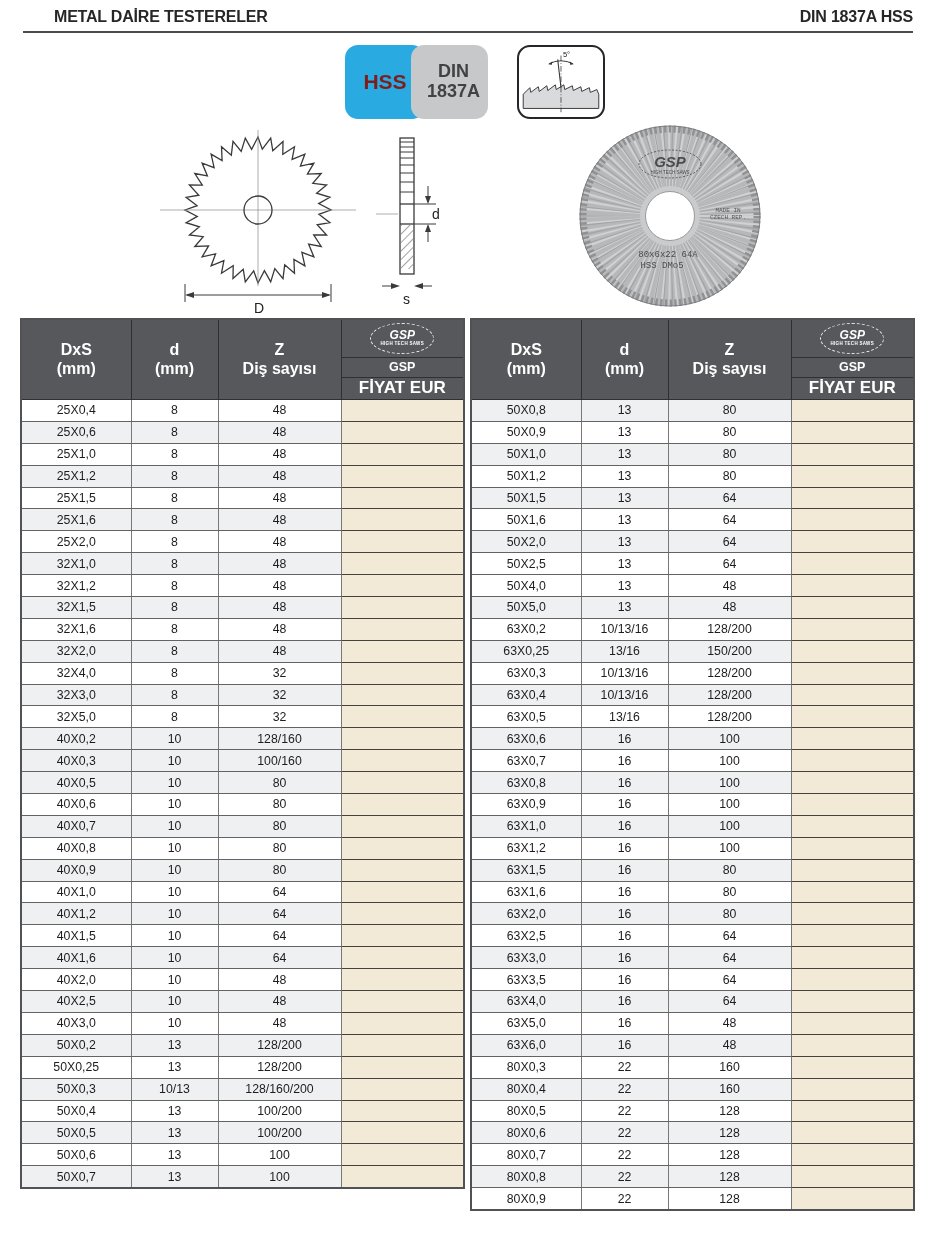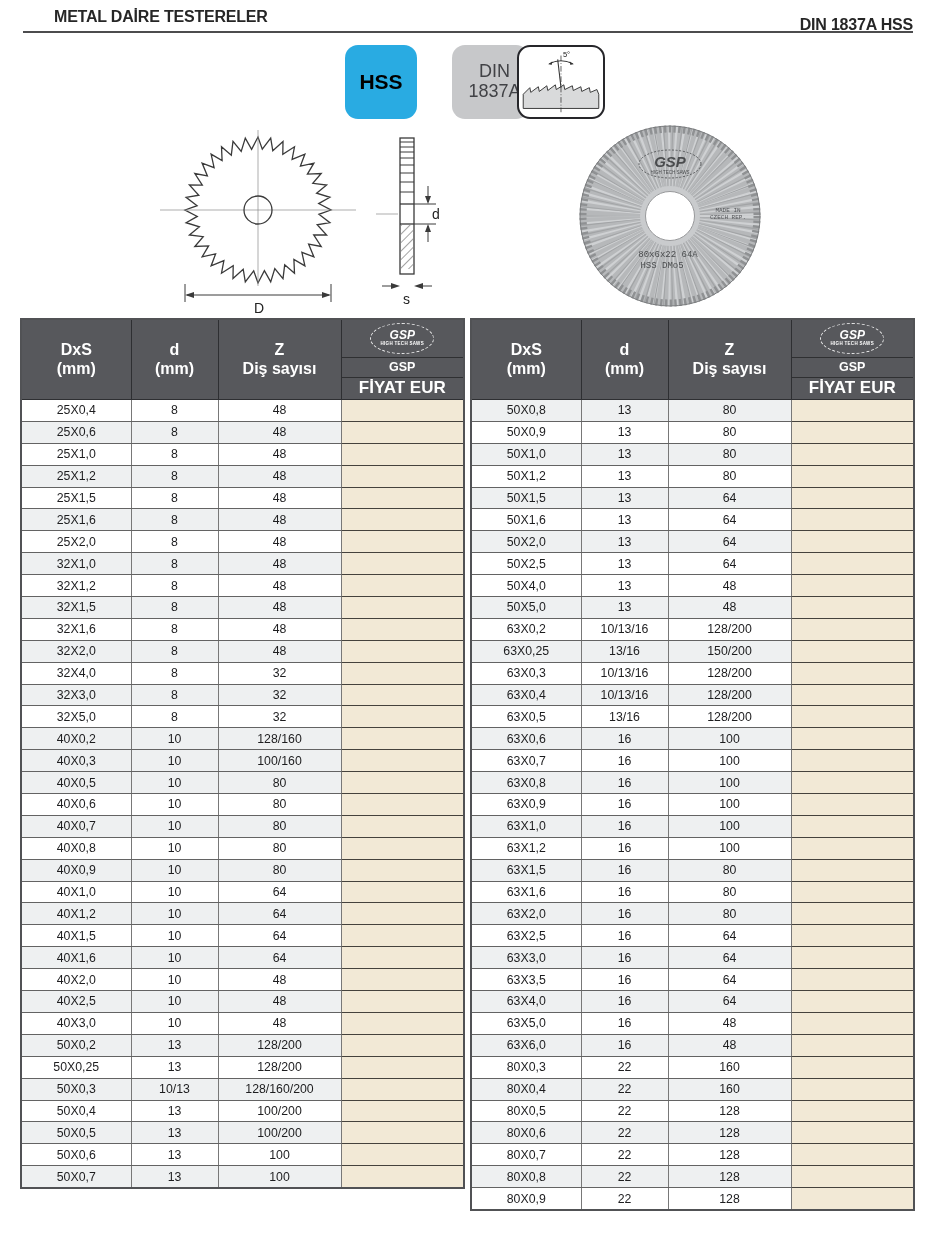--- a/index.html
+++ b/index.html
@@ -2,31 +2,31 @@
 <html><head>
 <meta charset="utf-8">
 <style>
   html,body{margin:0;padding:0;background:#fff;}
   #page{position:relative;width:937px;height:1244px;background:#fff;overflow:hidden;
         font-family:"Liberation Sans",sans-serif;}
 
   
   .page-title{position:absolute;left:23px;top:8px;font-size:16px;font-weight:800;
               color:#262626;letter-spacing:-.2px;margin-left:31px;}
-  .page-code{position:absolute;right:24px;top:16px;font-size:16px;font-weight:800;
+  .page-code{position:absolute;right:24px;top:8px;font-size:16px;font-weight:800;
              color:#262626;letter-spacing:-.2px;}
   .rule{position:absolute;left:23px;top:31px;width:890px;height:2px;background:#4c4c4e;}
 
   
   .badge{position:absolute;top:45px;height:74px;border-radius:13px;
          display:flex;align-items:center;justify-content:center;box-sizing:border-box;}
-  .badge-hss{left:345px;width:72px;background:var(--blue,#29abe2);color:#000000;
+  .badge-hss{left:345px;width:80px;background:var(--blue,#29abe2);color:#7f1d1d;
              font-size:21px;font-weight:bold;}
-  .badge-din{left:452px;width:77px;background:var(--bgray,#c7c8ca);color:#414246;
-             font-size:18px;font-weight:normal;text-align:center;line-height:1.1;padding-left:8px;}
+  .badge-din{left:411px;width:77px;background:var(--bgray,#c7c8ca);color:#414246;
+             font-size:18px;font-weight:bold;text-align:center;line-height:1.1;padding-left:8px;}
   .badge-angle{left:517px;width:88px;background:#fff;border:2px solid #26262a;}
 
   
   .fig{position:absolute;}
   .ln{stroke:#3a3a3a;fill:none;stroke-width:1.3px;}
   .thin{stroke:#8a8a8a;fill:none;stroke-width:.7px;}
   .dim{stroke:#3a3a3a;fill:none;stroke-width:1px;}
   .dimtxt{fill:#222;font-size:14px;font-family:"Liberation Sans",sans-serif;}
 
   

